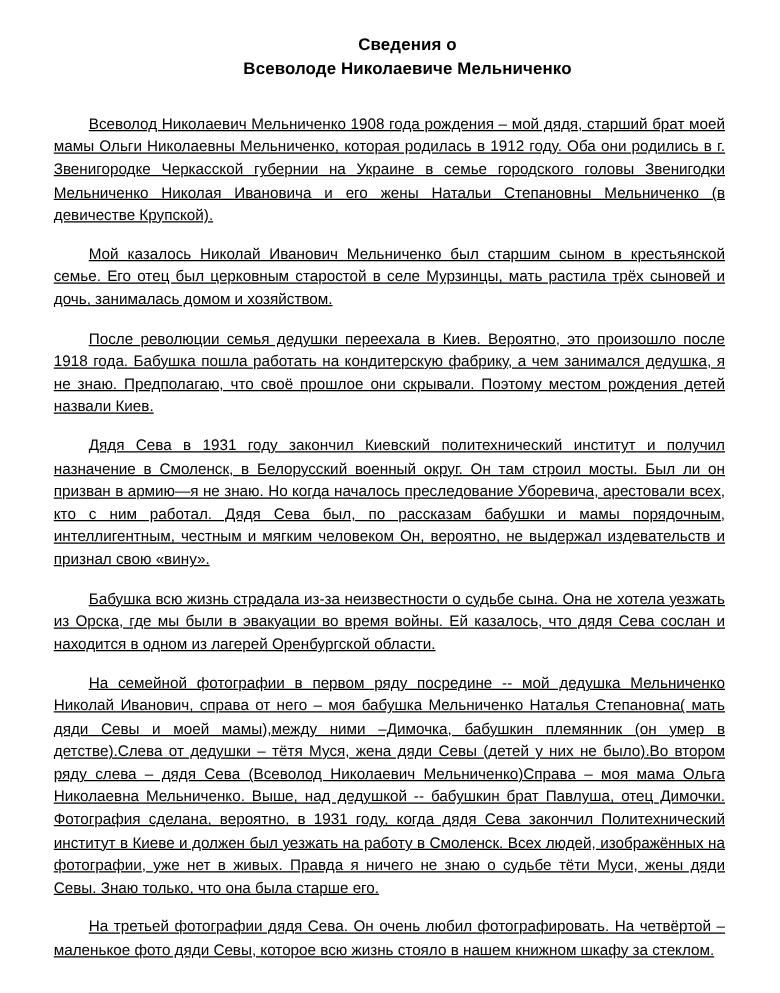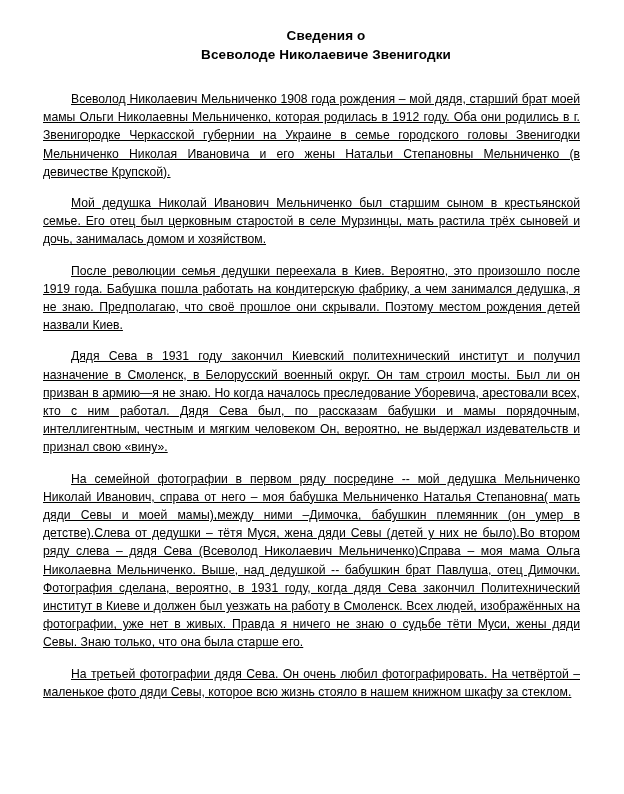--- a/index.html
+++ b/index.html
@@ -53,26 +53,27 @@
     text-decoration: underline;
   }
 </style>
 </head>
 <body>
 
 <div class="page">
 
   <h1 class="doc-title">
     <span class="title-line">Сведения о</span>
-    <span class="title-line">Всеволоде Николаевиче Звенигодки</span>
+    <span class="title-line">Всеволоде Николаевиче Мельниченко</span>
   </h1>
 
   <div class="body-block">
     <p class="para">Всеволод Николаевич Мельниченко 1908 года рождения – мой дядя, старший брат моей мамы Ольги Николаевны Мельниченко, которая родилась в 1912 году. Оба они родились в г. Звенигородке Черкасской губернии на Украине в семье городского головы Звенигодки Мельниченко Николая Ивановича и его жены Натальи Степановны Мельниченко (в девичестве Крупской).</p>
-    <p class="para">Мой дедушка Николай Иванович Мельниченко был старшим сыном в крестьянской семье. Его отец был церковным старостой в селе Мурзинцы, мать растила трёх сыновей и дочь, занималась домом и хозяйством.</p>
-    <p class="para">После революции семья дедушки переехала в Киев. Вероятно, это произошло после 1919 года. Бабушка пошла работать на кондитерскую фабрику, а чем занимался дедушка, я не знаю. Предполагаю, что своё прошлое они скрывали. Поэтому местом рождения детей назвали Киев.</p>
+    <p class="para">Мой казалось Николай Иванович Мельниченко был старшим сыном в крестьянской семье. Его отец был церковным старостой в селе Мурзинцы, мать растила трёх сыновей и дочь, занималась домом и хозяйством.</p>
+    <p class="para">После революции семья дедушки переехала в Киев. Вероятно, это произошло после 1918 года. Бабушка пошла работать на кондитерскую фабрику, а чем занимался дедушка, я не знаю. Предполагаю, что своё прошлое они скрывали. Поэтому местом рождения детей назвали Киев.</p>
     <p class="para">Дядя Сева в 1931 году закончил Киевский политехнический институт и получил назначение в Смоленск, в Белорусский военный округ. Он там строил мосты. Был ли он призван в армию—я не знаю. Но когда началось преследование Уборевича, арестовали всех, кто с ним работал. Дядя Сева был, по рассказам бабушки и мамы порядочным, интеллигентным, честным и мягким человеком Он, вероятно, не выдержал издевательств и признал свою «вину».</p>
+    <p class="para">Бабушка всю жизнь страдала из-за неизвестности о судьбе сына. Она не хотела уезжать из Орска, где мы были в эвакуации во время войны. Ей казалось, что дядя Сева сослан и находится в одном из лагерей Оренбургской области.</p>
     <p class="para">На семейной фотографии в первом ряду посредине -- мой дедушка Мельниченко Николай Иванович, справа от него – моя бабушка Мельниченко Наталья Степановна( мать дяди Севы и моей мамы),между ними –Димочка, бабушкин племянник (он умер в детстве).Слева от дедушки – тётя Муся, жена дяди Севы (детей у них не было).Во втором ряду слева – дядя Сева (Всеволод Николаевич Мельниченко)Справа – моя мама Ольга Николаевна Мельниченко. Выше, над дедушкой -- бабушкин брат Павлуша, отец Димочки. Фотография сделана, вероятно, в 1931 году, когда дядя Сева закончил Политехнический институт в Киеве и должен был уезжать на работу в Смоленск. Всех людей, изображённых на фотографии, уже нет в живых. Правда я ничего не знаю о судьбе тёти Муси, жены дяди Севы. Знаю только, что она была старше его.</p>
     <p class="para">На третьей фотографии дядя Сева. Он очень любил фотографировать. На четвёртой – маленькое фото дяди Севы, которое всю жизнь стояло в нашем книжном шкафу за стеклом.</p>
 
   </div>
 
 </div>
 
 </body></html>

